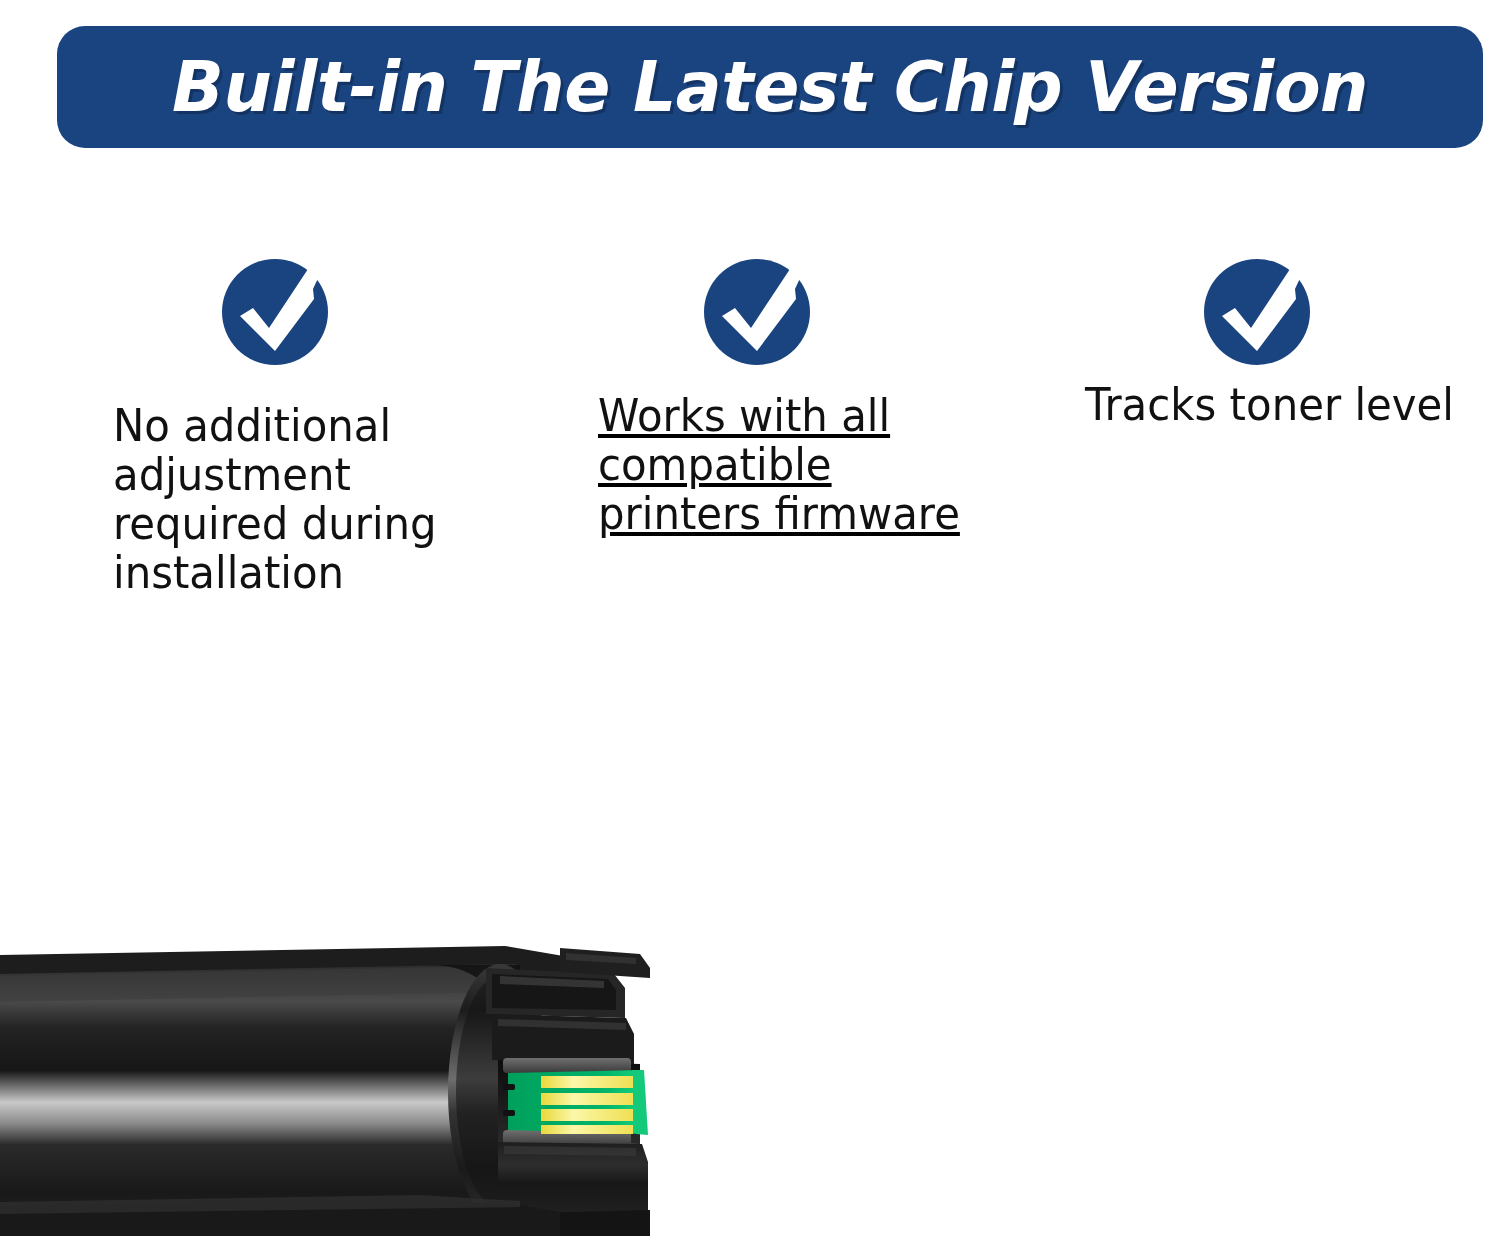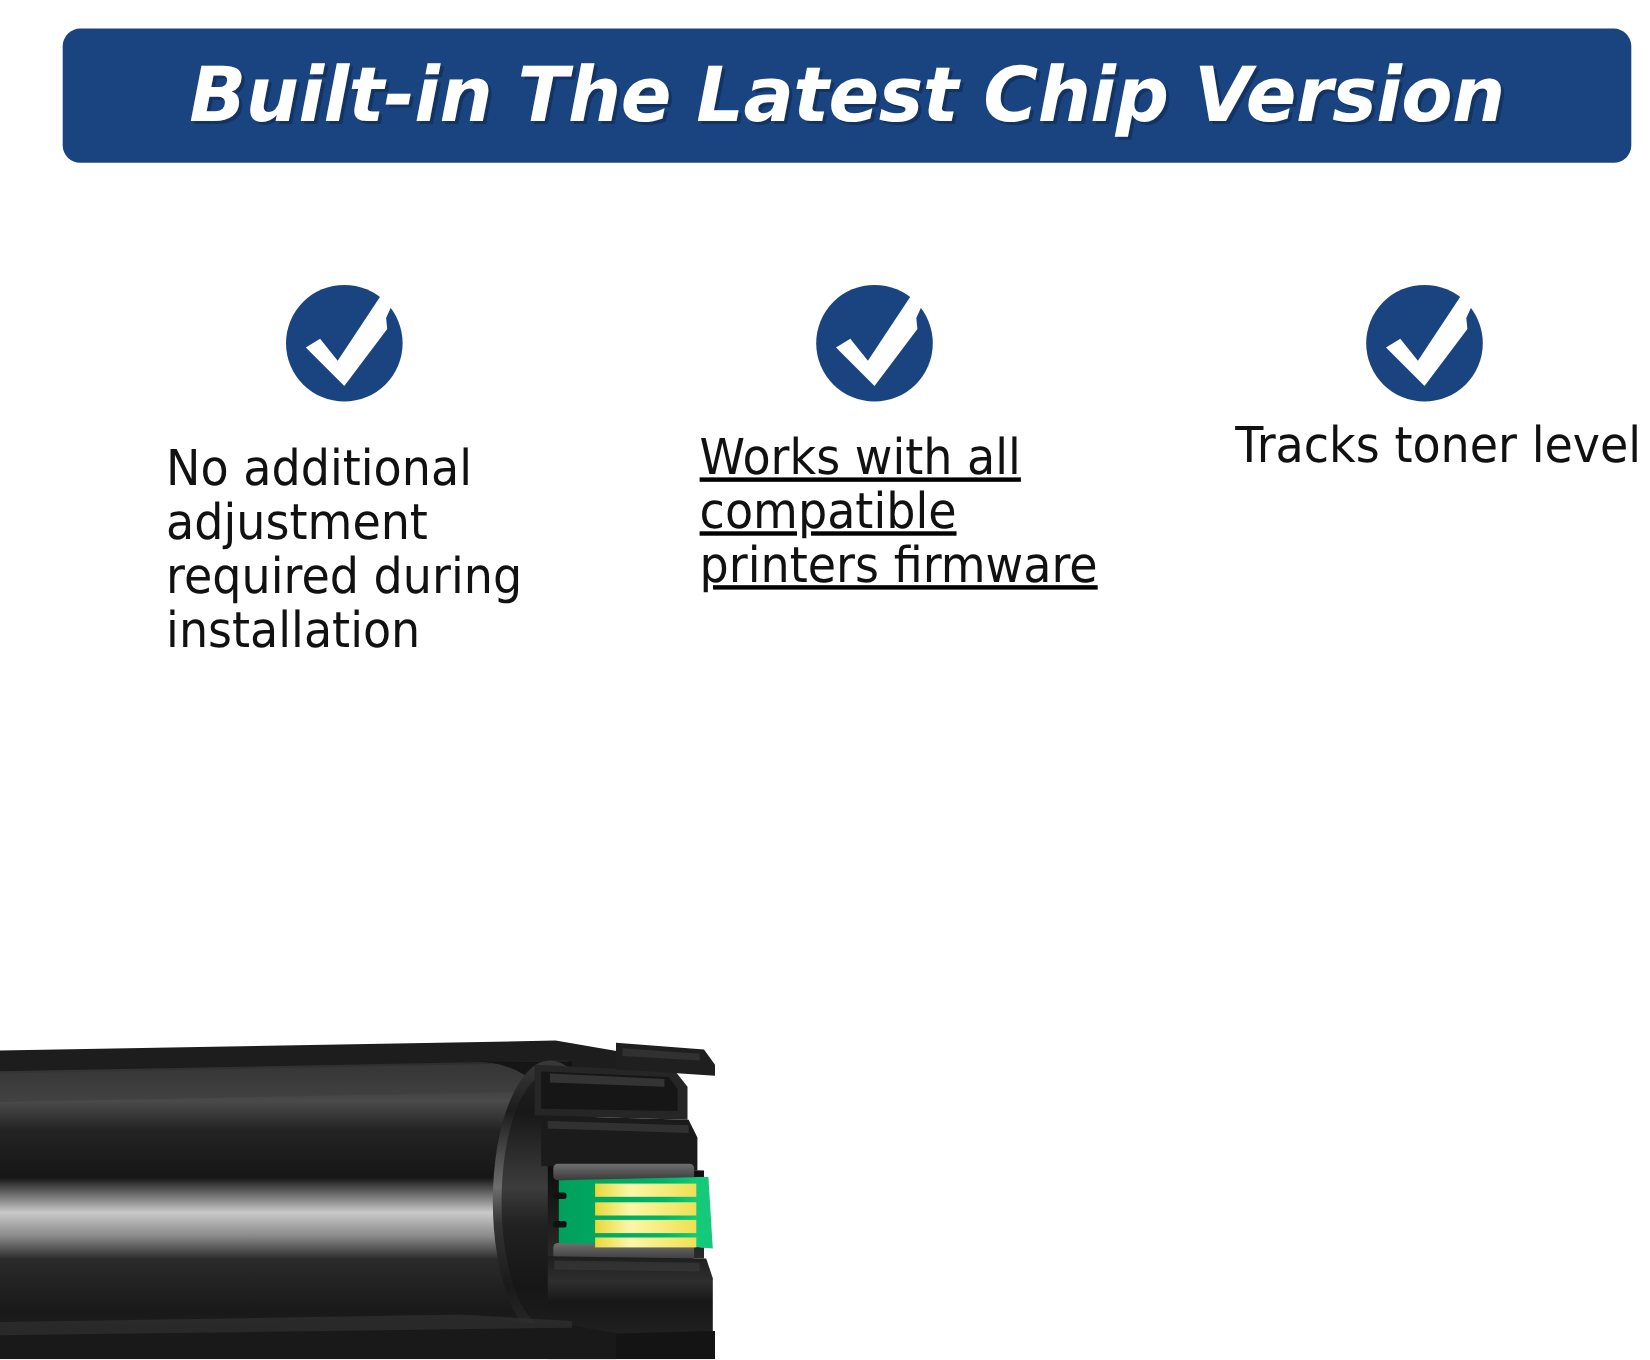--- a/index.html
+++ b/index.html
@@ -19,21 +19,21 @@
   }
 
   
   .banner {
     position: absolute;
     left: 57px;
     top: 26px;
     width: 1426px;
     height: 122px;
     background: #1A4480;
-    border-radius: 16px;
+    border-radius: 28px;
     display: flex;
     align-items: center;
     justify-content: center;
     box-sizing: border-box;
   }
   .banner-title {
     font-family: "DejaVu Sans", sans-serif;
     font-style: italic;
     font-weight: bold;
     font-size: 69px;
@@ -49,21 +49,20 @@
   .features {
     position: absolute;
     left: 0;
     top: 255px;
     width: 1500px;
     height: 420px;
   }
   .feature {
     position: absolute;
     top: 0;
-    margin-left: 38px;
   }
   .feature-1 { left: 113px; width: 420px; }
   .feature-2 { left: 598px; width: 450px; text-decoration: underline; }
   .feature-3 { left: 1085px; width: 430px; }
 
   .check-badge {
     position: relative;
     width: 110px;
     height: 110px;
   }

